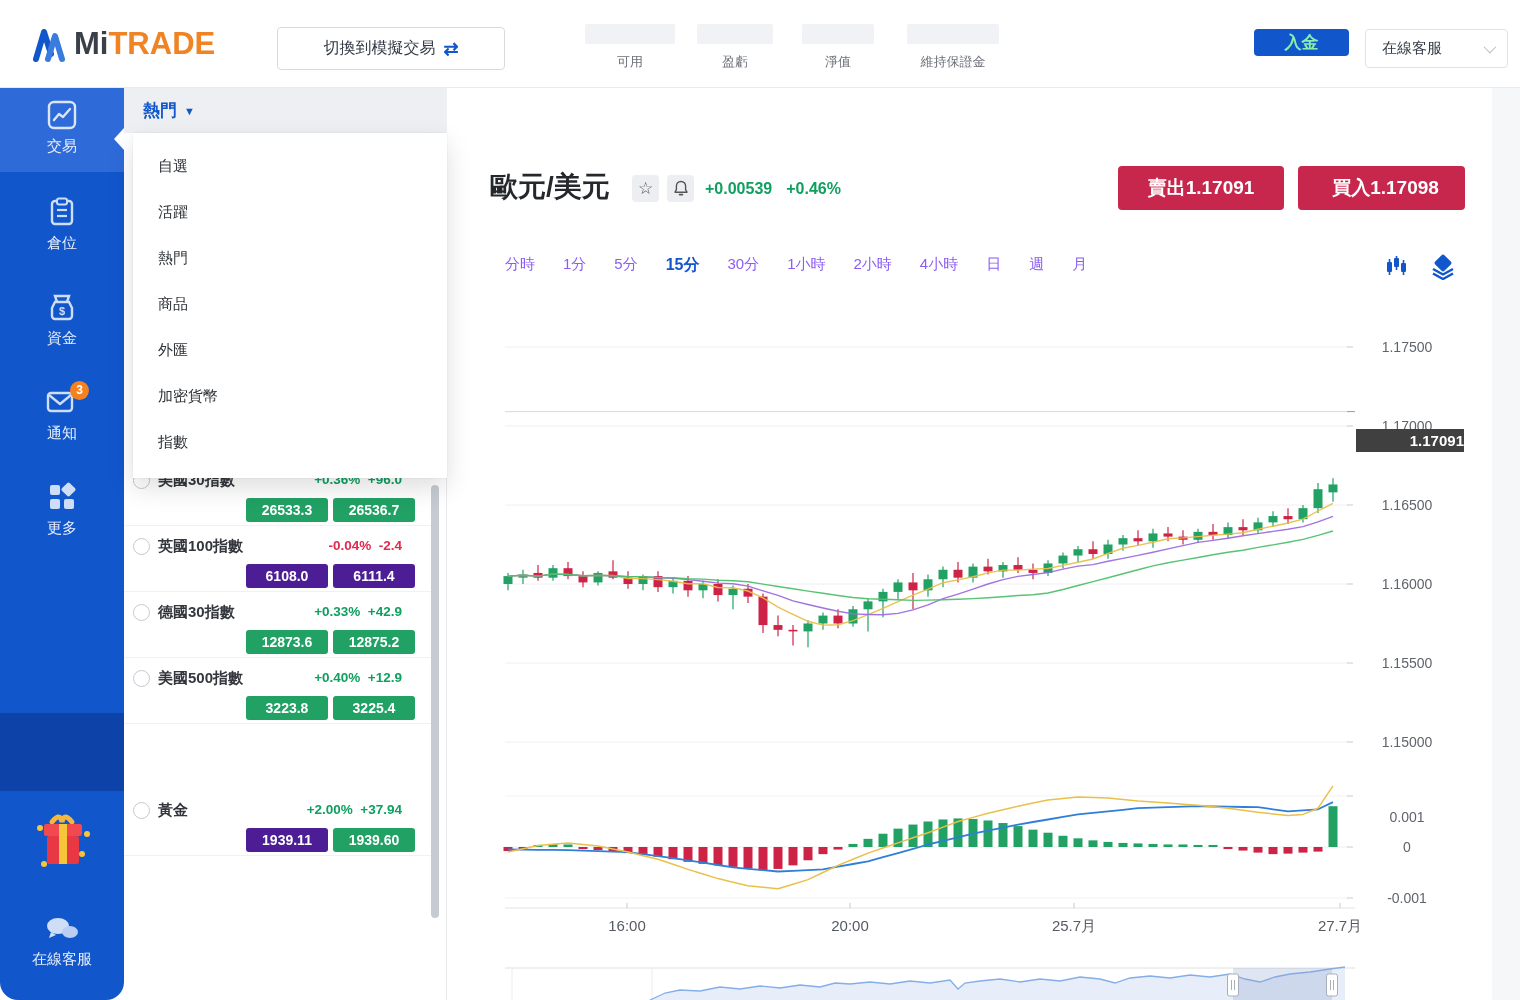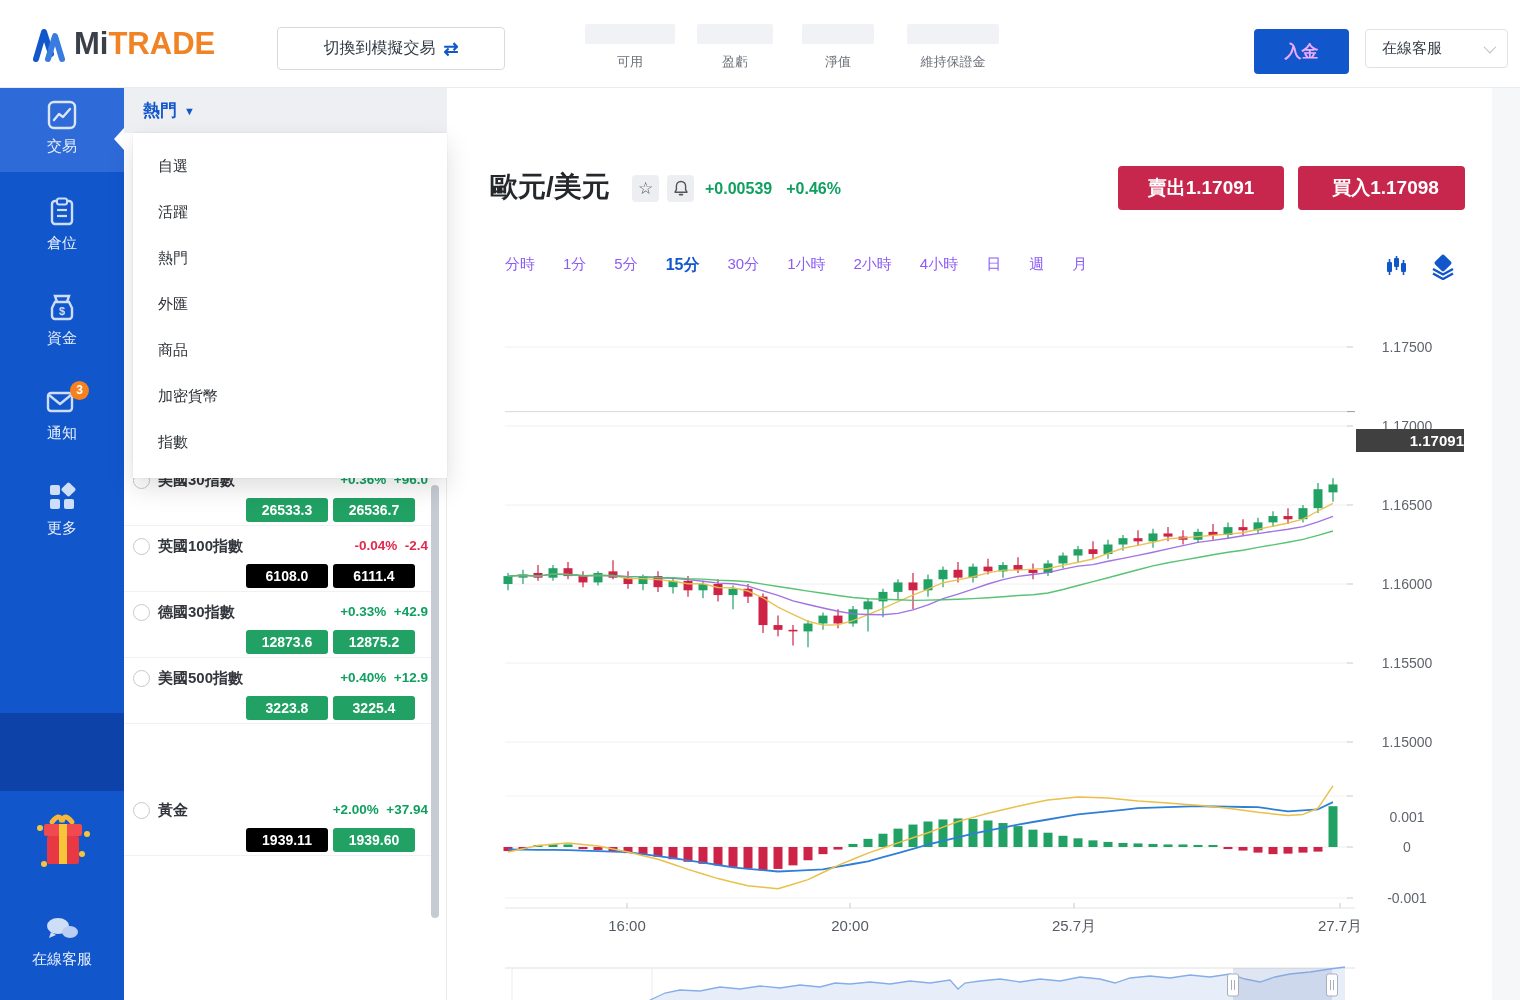--- a/index.html
+++ b/index.html
@@ -18,31 +18,31 @@
   #demo-btn .swap { color:#1256cc; font-size:18px; font-weight:bold;}
   .stat { position:absolute; top:24px; text-align:center;}
   .stat .box { height:20px; background:#f1f2f5; border-radius:2px; margin:0 auto;}
   .stat .lbl { margin-top:9px; font-size:13px; color:#6b7078;}
   #search { position:absolute; left:1028px; top:29px; width:212px; height:39px; border:1px solid #e0e2e6;
     border-radius:4px; background:#fff; }
   #search input { position:absolute; left:12px; top:0; width:160px; height:37px; border:none; outline:none;
     font-size:14px; color:#333; background:transparent;}
   #search input::placeholder { color:#c0c4cc; }
   #search .mag { position:absolute; right:10px; top:10px; }
-  #deposit-btn { position:absolute; left:1254px; top:29px; width:95px; height:45px; background:#1256cc;
-    color:#f0abfc; font-size:17px; font-weight:bold; border:none; border-radius:4px; display:flex;
+  #deposit-btn { position:absolute; left:1254px; top:29px; width:95px; height:27px; background:#1256cc;
+    color:#86efac; font-size:17px; font-weight:bold; border:none; border-radius:4px; display:flex;
     align-items:center; justify-content:center; cursor:pointer;}
   #lang { position:absolute; left:1365px; top:29px; width:143px; height:39px; border:1px solid #e0e2e6;
     border-radius:4px; display:flex; align-items:center; padding-left:16px; font-size:15px; color:#333a45;
     cursor:pointer;}
   #lang .chev { position:absolute; right:14px; top:14px; width:9px; height:9px; border-right:1.5px solid #b9bdc6;
     border-bottom:1.5px solid #b9bdc6; transform:rotate(45deg) translateY(-2px);}
 
   
-  #sidebar { position:absolute; left:0; top:88px; width:124px; height:912px; background:#1256cc; z-index:20;}
+  #sidebar { position:absolute; left:0; top:88px; width:124px; height:912px; background:#1256cc; z-index:20;border-radius:18px;}
   .side-item { position:absolute; left:0; width:124px; height:84px; text-align:center; cursor:pointer;}
   .side-item.active { background:#2e6ad8; }
   .side-item svg { margin-top:12px; }
   .side-label { color:#e8effb; font-size:15px; margin-top:3px; }
   .badge { position:absolute; left:70px; top:6px; min-width:19px; height:19px; border-radius:10px;
     background:#f5821f; color:#fff; font-size:12px; line-height:19px; font-weight:bold; padding:0 3px;}
   #side-dark { position:absolute; left:0; top:625px; width:124px; height:78px; background:#0d42a8;}
   #gift { position:absolute; left:32px; top:718px; cursor:pointer;}
   #support { position:absolute; left:0; top:828px; width:124px; text-align:center; cursor:pointer;}
   #support .side-label { margin-top:4px; }
@@ -53,26 +53,26 @@
   #panel-head { position:absolute; left:0; top:0; width:323px; height:45px; background:#edeff2;
     display:flex; align-items:center; padding-left:19px; cursor:pointer;}
   #panel-head .cat { color:#1256cc; font-size:17px; font-weight:bold;}
   #panel-head .tri { color:#1256cc; font-size:11px; margin-left:7px;}
   #collapse-notch { position:absolute; left:-10px; top:40px; width:0; height:0; border-top:11px solid transparent;
     border-bottom:11px solid transparent; border-right:10px solid #fff; z-index:46;}
   .wrow { position:absolute; left:0; width:310px; height:66px; border-bottom:1px solid #f0f1f3; cursor:pointer;}
   .wrow .radio { position:absolute; left:9px; top:12px; width:17px; height:17px; border:1.5px solid #c5c9cf;
     border-radius:50%; background:#fff;}
   .wrow .nm { position:absolute; left:34px; top:11px; font-size:15px; font-weight:bold; color:#33363c;}
-  .wrow .chg { position:absolute; right:6px; top:12px; font-size:13.5px; font-weight:bold;margin-left:12px;}
+  .wrow .chg { position:absolute; right:32px; top:12px; font-size:13.5px; font-weight:bold;margin-left:12px;}
   .chg[data-tone="g"] { color:#0fa05f; } .chg[data-tone="r"] { color:#e02a4e; }
   .wrow .chips { position:absolute; right:19px; top:38px; display:flex; gap:5px;}
   .chip { width:82px; height:24px; border-radius:3px; color:#fff; font-size:14px; font-weight:bold;
     display:flex; align-items:center; justify-content:center;}
-  .chip[data-tone="g"] { background:#21a164; } .chip[data-tone="r"] { background:#000000; }
+  .chip[data-tone="g"] { background:#21a164; } .chip[data-tone="r"] { background:#4c1d95; }
   #scroll-thumb { position:absolute; left:307px; top:397px; width:8px; height:433px; background:#c6cbd3;
     border-radius:4px; cursor:pointer;}
 
   
   #dropdown { position:absolute; left:133px; top:133px; width:314px; height:345px; background:#fff; z-index:40;
     box-shadow:0 10px 24px rgba(0,0,0,.13), 0 0 2px rgba(0,0,0,.08); padding-top:10px;}
   .dd-item { height:46px; line-height:46px; padding-left:25px; font-size:15px; color:#2f3338; cursor:pointer;}
 
   
   #inst-name { position:absolute; left:490px; top:168px; font-size:28px; font-weight:bold; color:#24272c; z-index:5;}
@@ -487,22 +487,22 @@
       <div class="chip" data-tone="g">1939.60</div>
     </div>
   </div>
   <div id="scroll-thumb"></div>
 </div>
 
 <div id="dropdown">
   <div class="dd-item">自選</div>
   <div class="dd-item">活躍</div>
   <div class="dd-item">熱門</div>
+  <div class="dd-item">商品</div>
   <div class="dd-item">外匯</div>
-  <div class="dd-item">商品</div>
   <div class="dd-item">加密貨幣</div>
   <div class="dd-item">指數</div>
 </div>
 
 <div id="inst-name">歐元/美元</div>
 <div class="mini-btn" style="left:632px;">
   <span style="font-size:17px;color:#555;">☆</span>
 </div>
 <div class="mini-btn" style="left:667px;">
   <svg width="16" height="17" viewBox="0 0 16 17">

